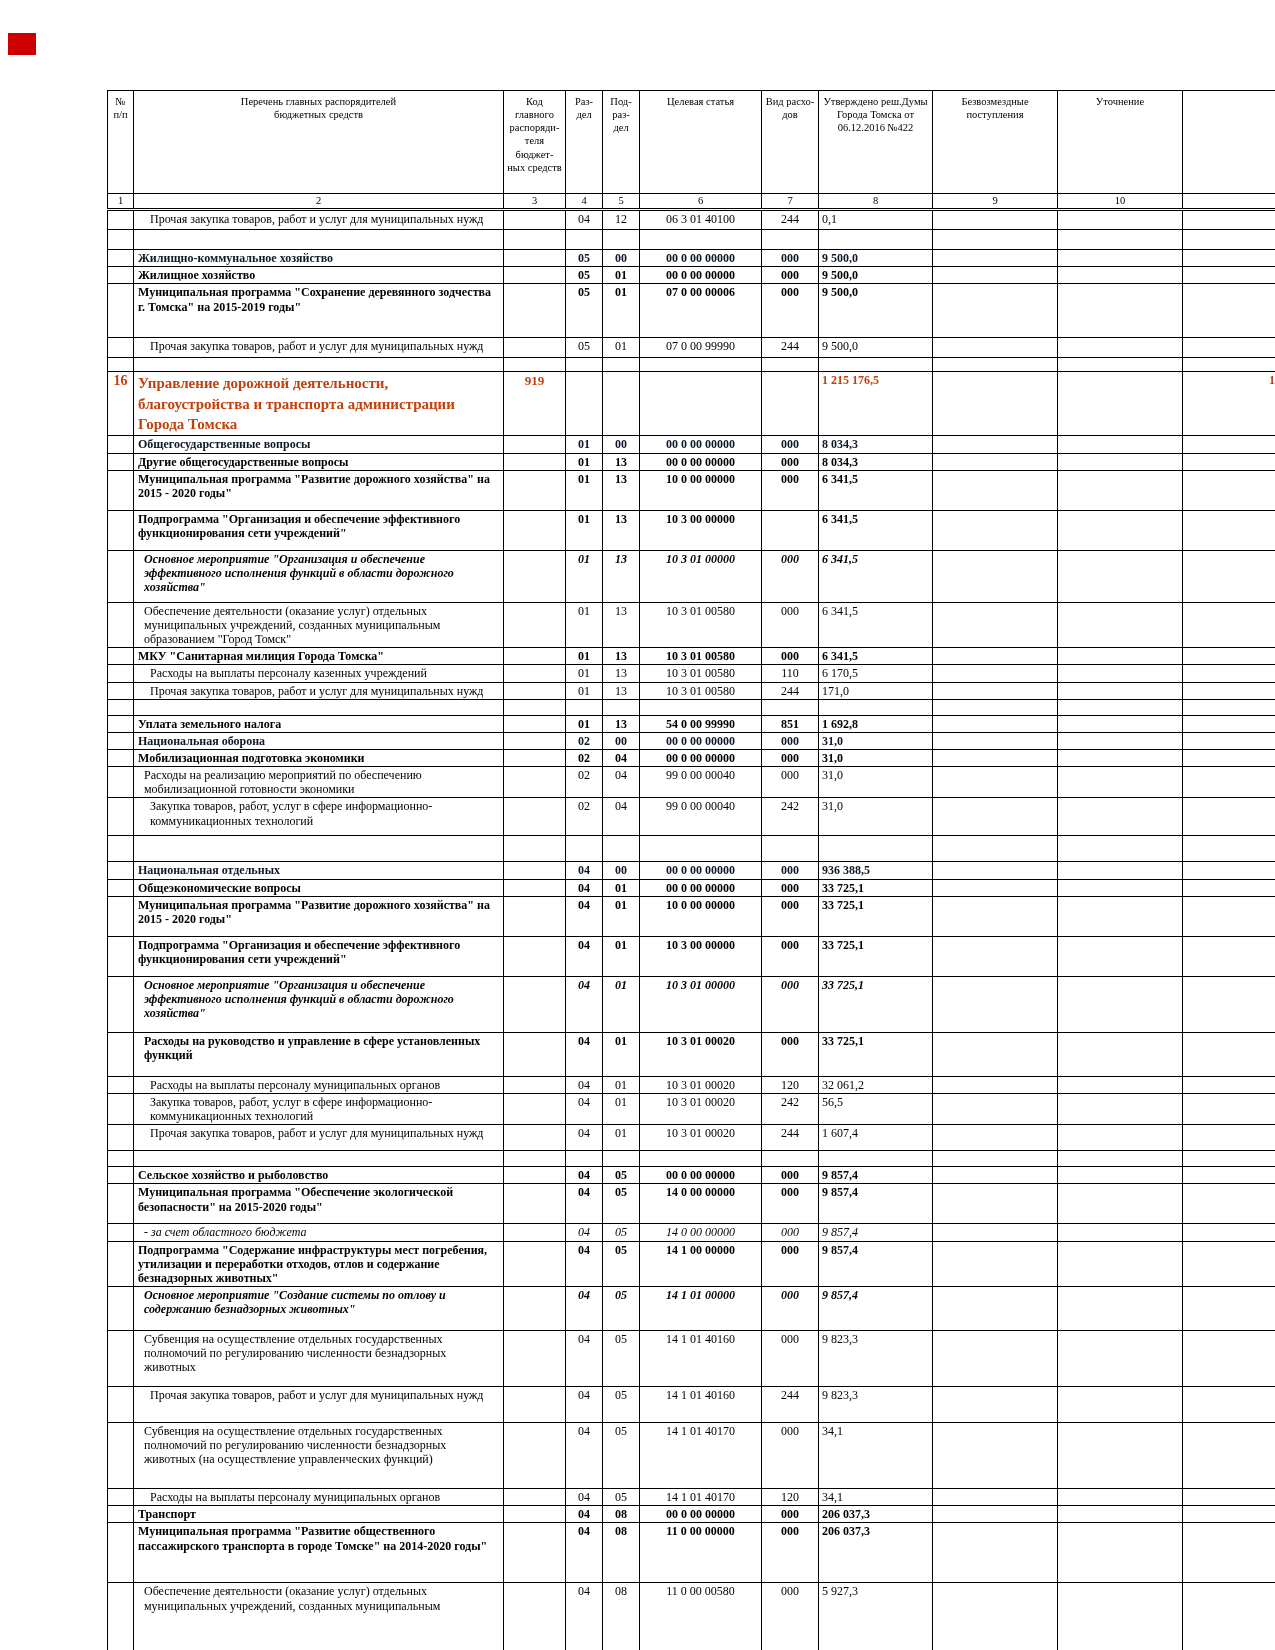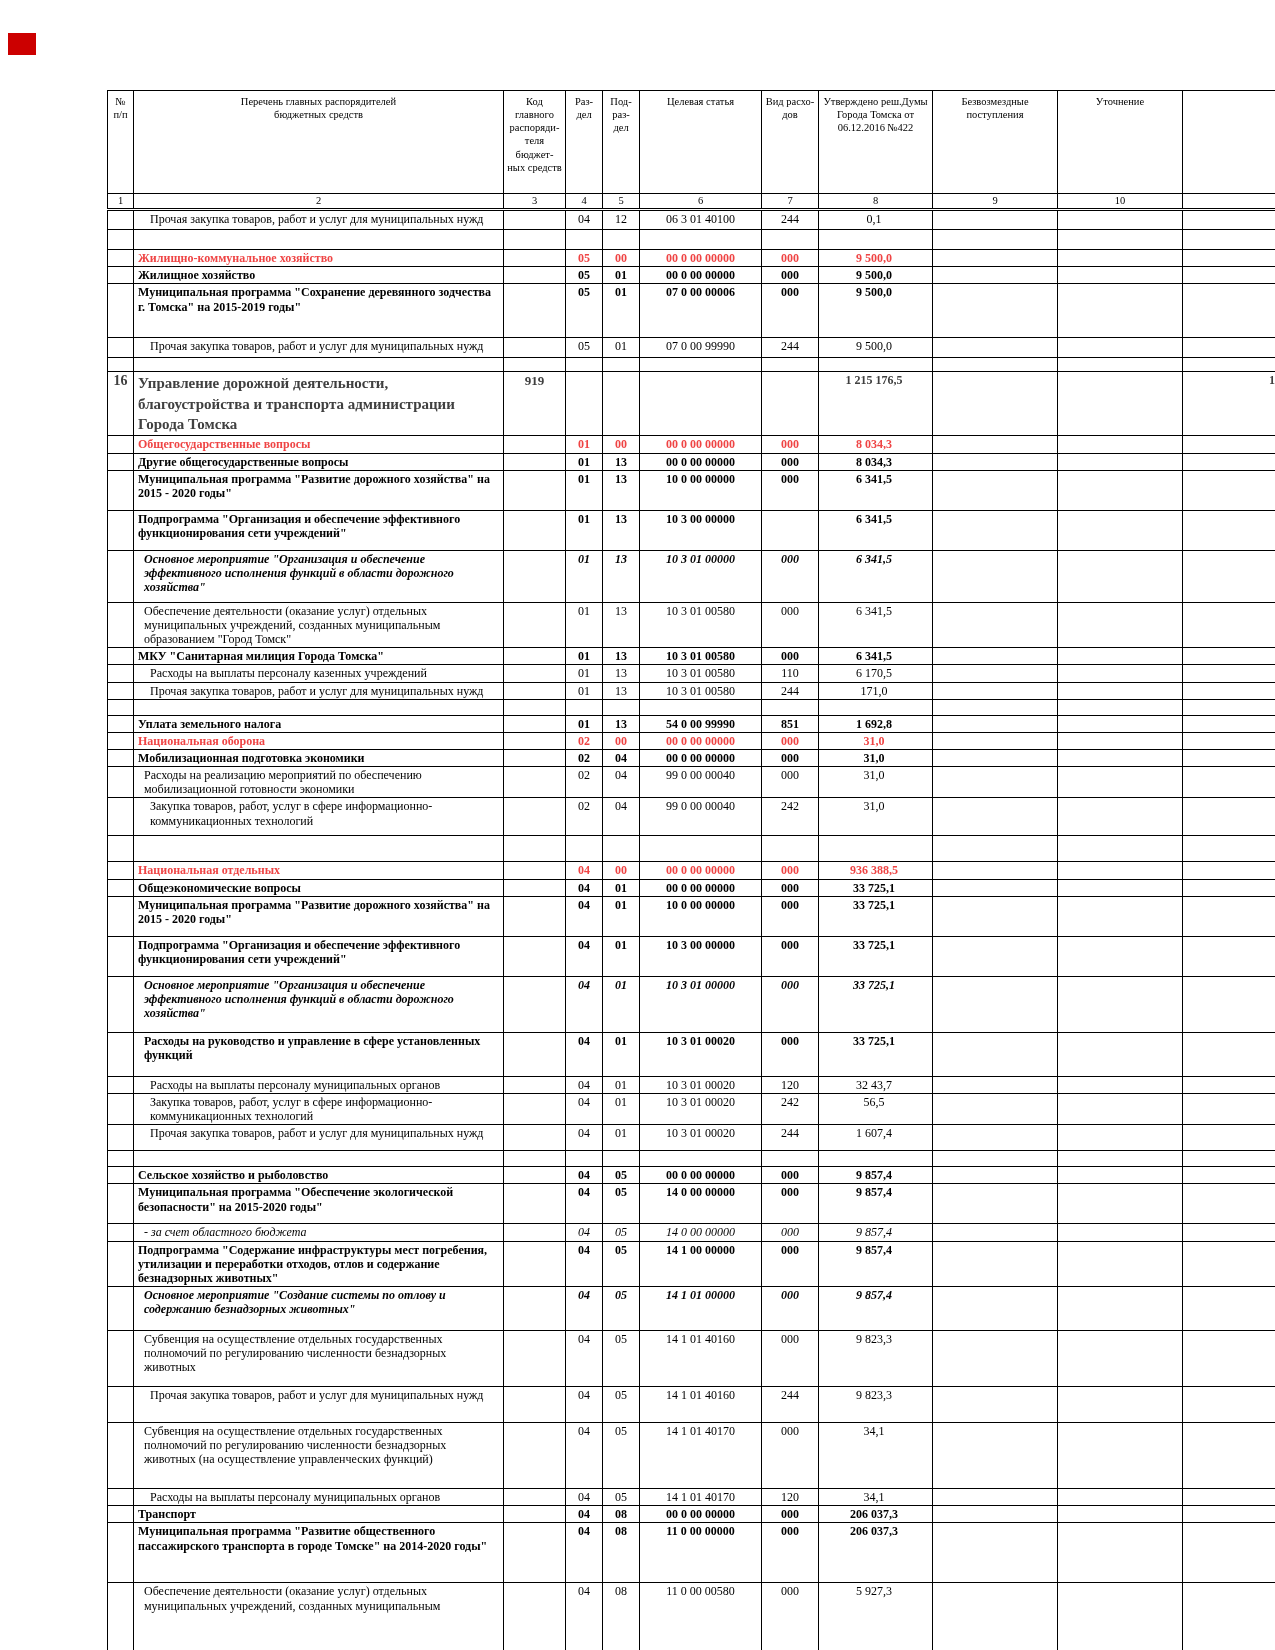--- a/index.html
+++ b/index.html
@@ -21,28 +21,28 @@
   }
   thead th {
     font-weight:normal; text-align:center; white-space:pre-line;
     font-size:10.5px; padding-top:4px; line-height:1.25;
   }
   tr.headrow { height:103px; }
   tr.colnums th { height:14px; padding:0 0 1px 0; font-size:10.5px; border-bottom:3px double #000; }
   tbody tr { height:17px; }
   td.c-n  { text-align:center; padding-left:1px; padding-right:1px; }
   td.c-c, td.c-rz, td.c-pr, td.c-cs, td.c-vr { text-align:center; }
-  td.c-ap { text-align:center; padding-right:6px; }
+  td.c-ap { text-align:left; padding-right:6px; }
   td.c-x  { padding-left:86px; white-space:nowrap; }
   td.ind0 { padding-left:4px; }
   td.ind1 { padding-left:10px; }
   td.ind2 { padding-left:16px;margin-top:48px; }
   tr.bold td   { font-weight:bold; }
-  tr.blue td   { font-weight:bold; color:#ef4444; }
-  tr.red  td   { font-weight:bold; color:#404040; }
+  tr.blue td   { font-weight:bold; color:#0f172a; }
+  tr.red  td   { font-weight:bold; color:#c2410c; }
   tr.red  td.c-t { font-size:15px; line-height:1.35; }
   tr.red  td.c-n { font-size:14px; }
   tr.red  td.c-c { font-size:13px; }
   tr.bi td     { font-weight:bold; font-style:italic; }
   tr.italic td { font-style:italic; }
 </style>
 </head>
 <body>
 
 <div class="page">
@@ -495,21 +495,21 @@
           <td class="c-x"></td>
         </tr>
         <tr class="normal">
           <td class="c-n"></td>
           <td class="c-t ind2">Расходы на выплаты персоналу муниципальных органов</td>
           <td class="c-c"></td>
           <td class="c-rz">04</td>
           <td class="c-pr">01</td>
           <td class="c-cs">10 3 01 00020</td>
           <td class="c-vr">120</td>
-          <td class="c-ap">32 43,7</td>
+          <td class="c-ap">32 061,2</td>
           <td class="c-g"></td>
           <td class="c-u"></td>
           <td class="c-x"></td>
         </tr>
         <tr class="normal" style="height: 30px;">
           <td class="c-n"></td>
           <td class="c-t ind2">Закупка товаров, работ, услуг в сфере информационно-коммуникационных технологий</td>
           <td class="c-c"></td>
           <td class="c-rz">04</td>
           <td class="c-pr">01</td>

